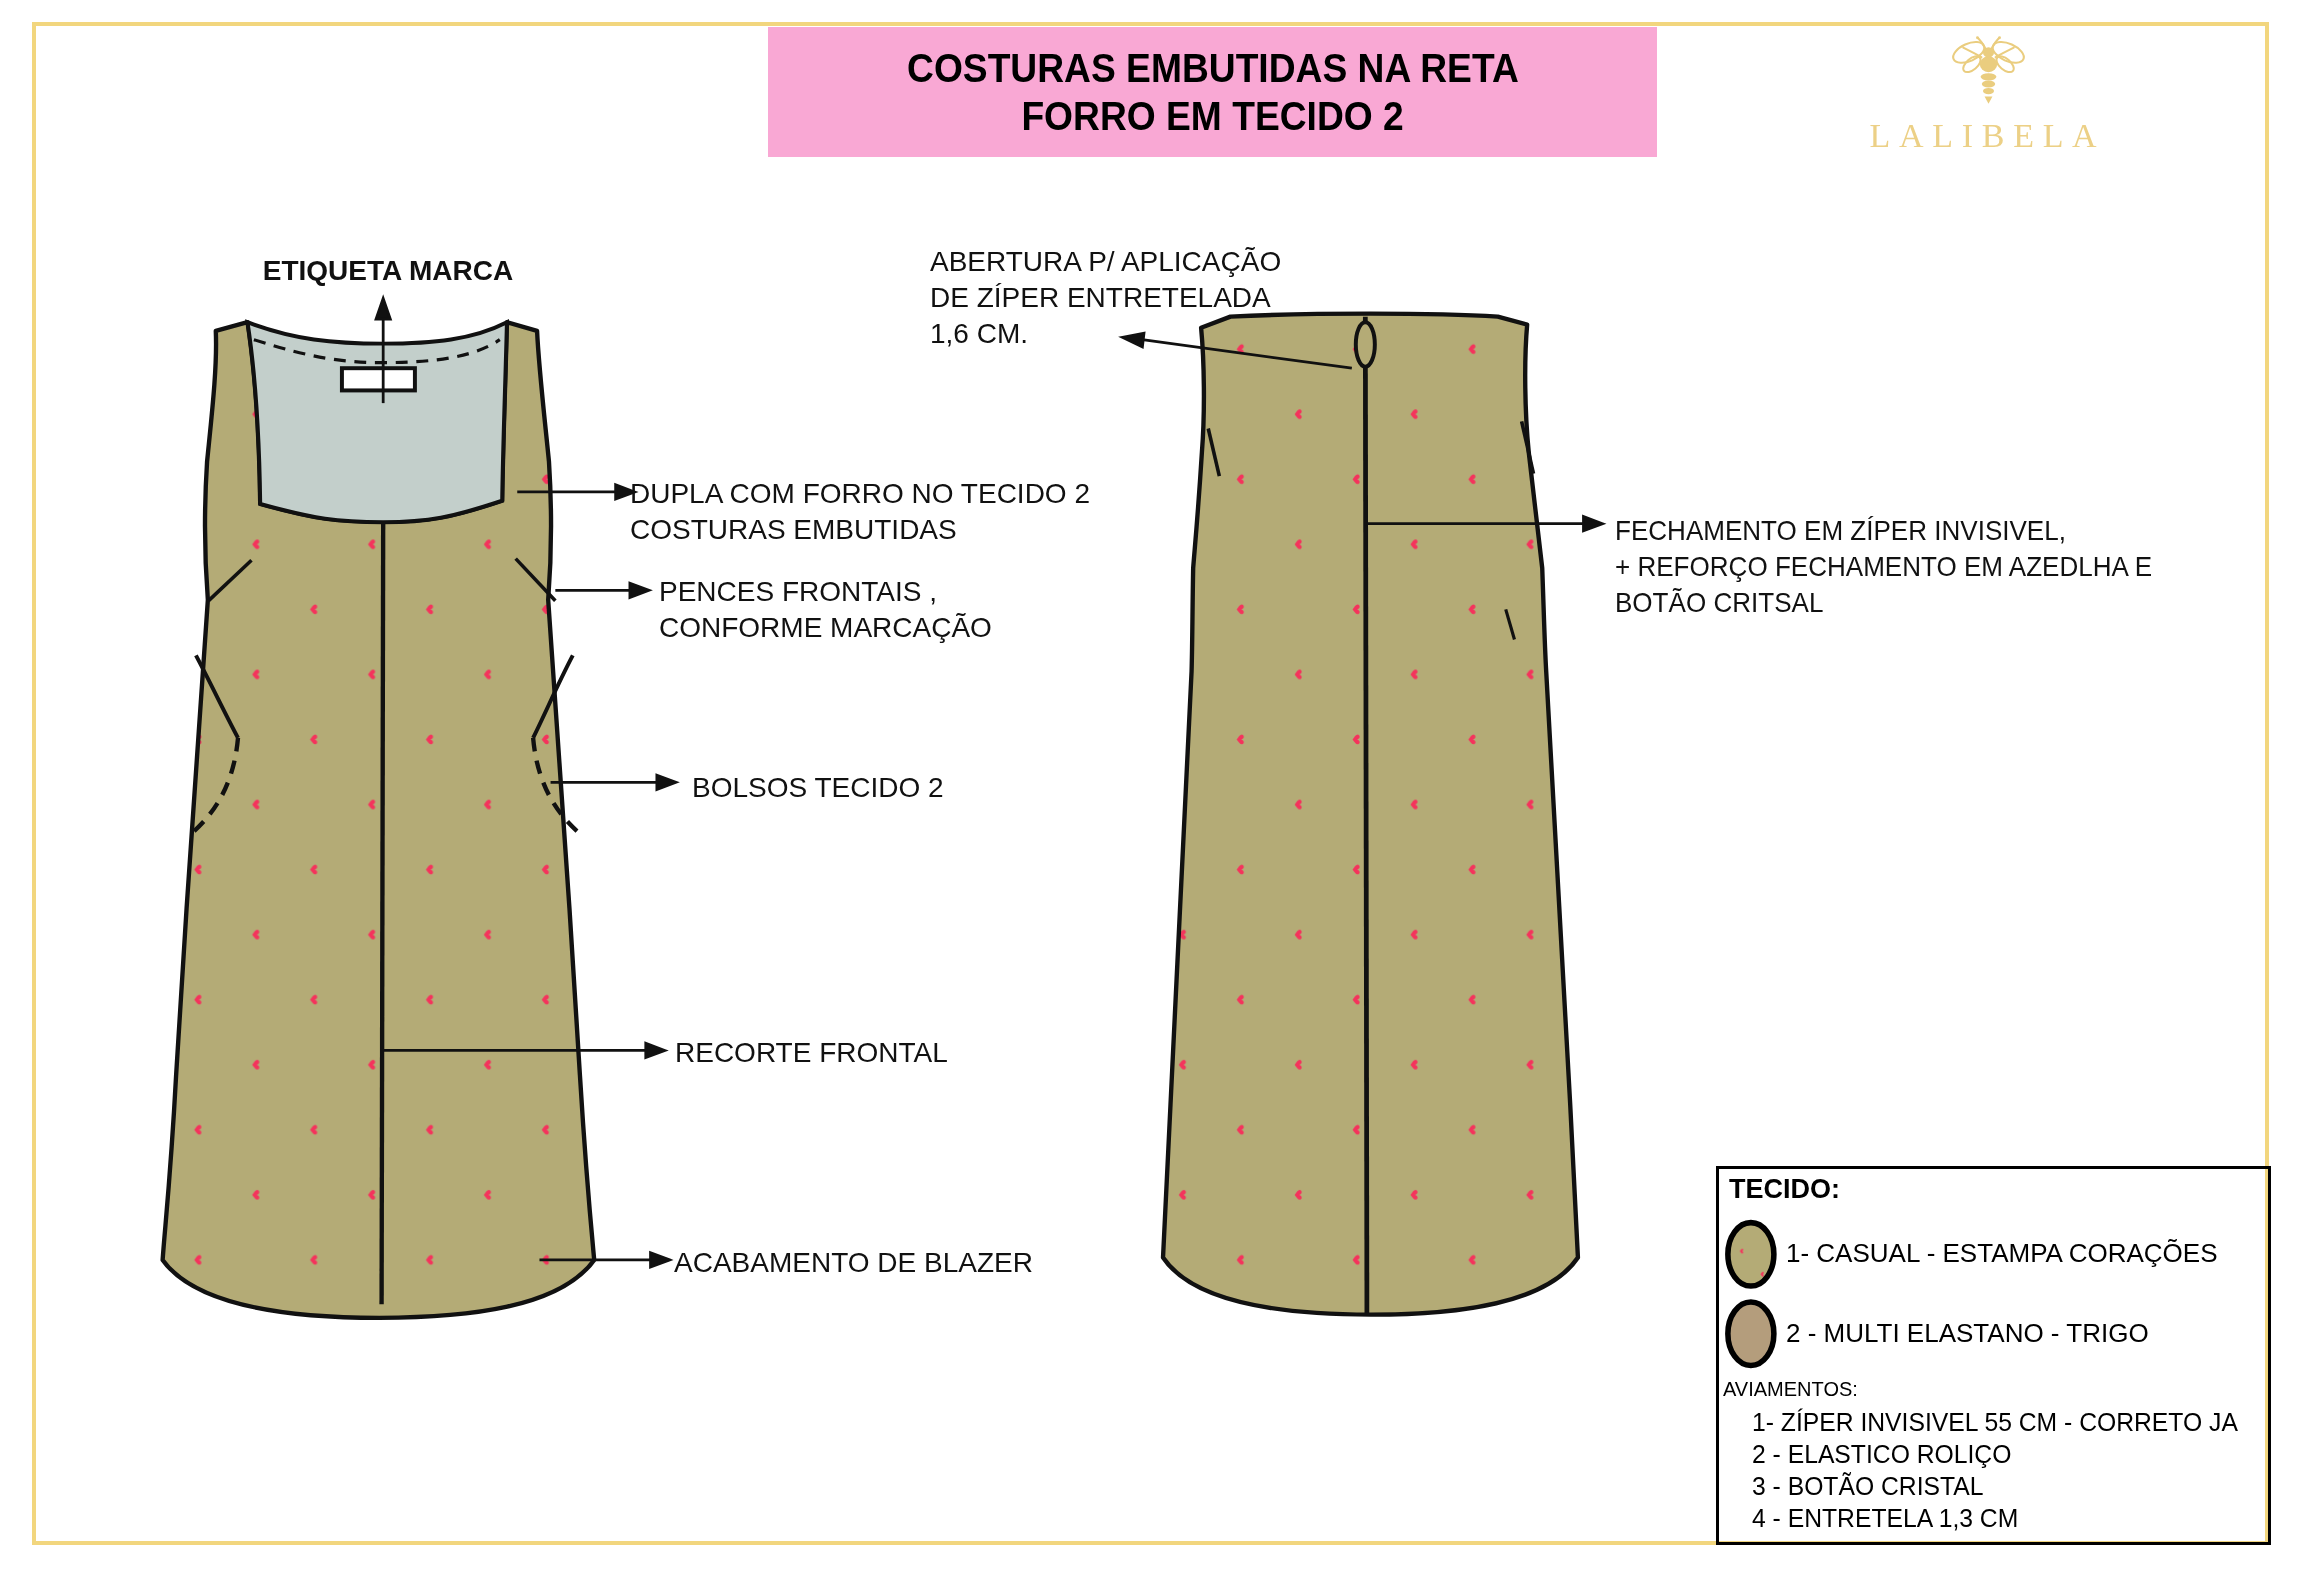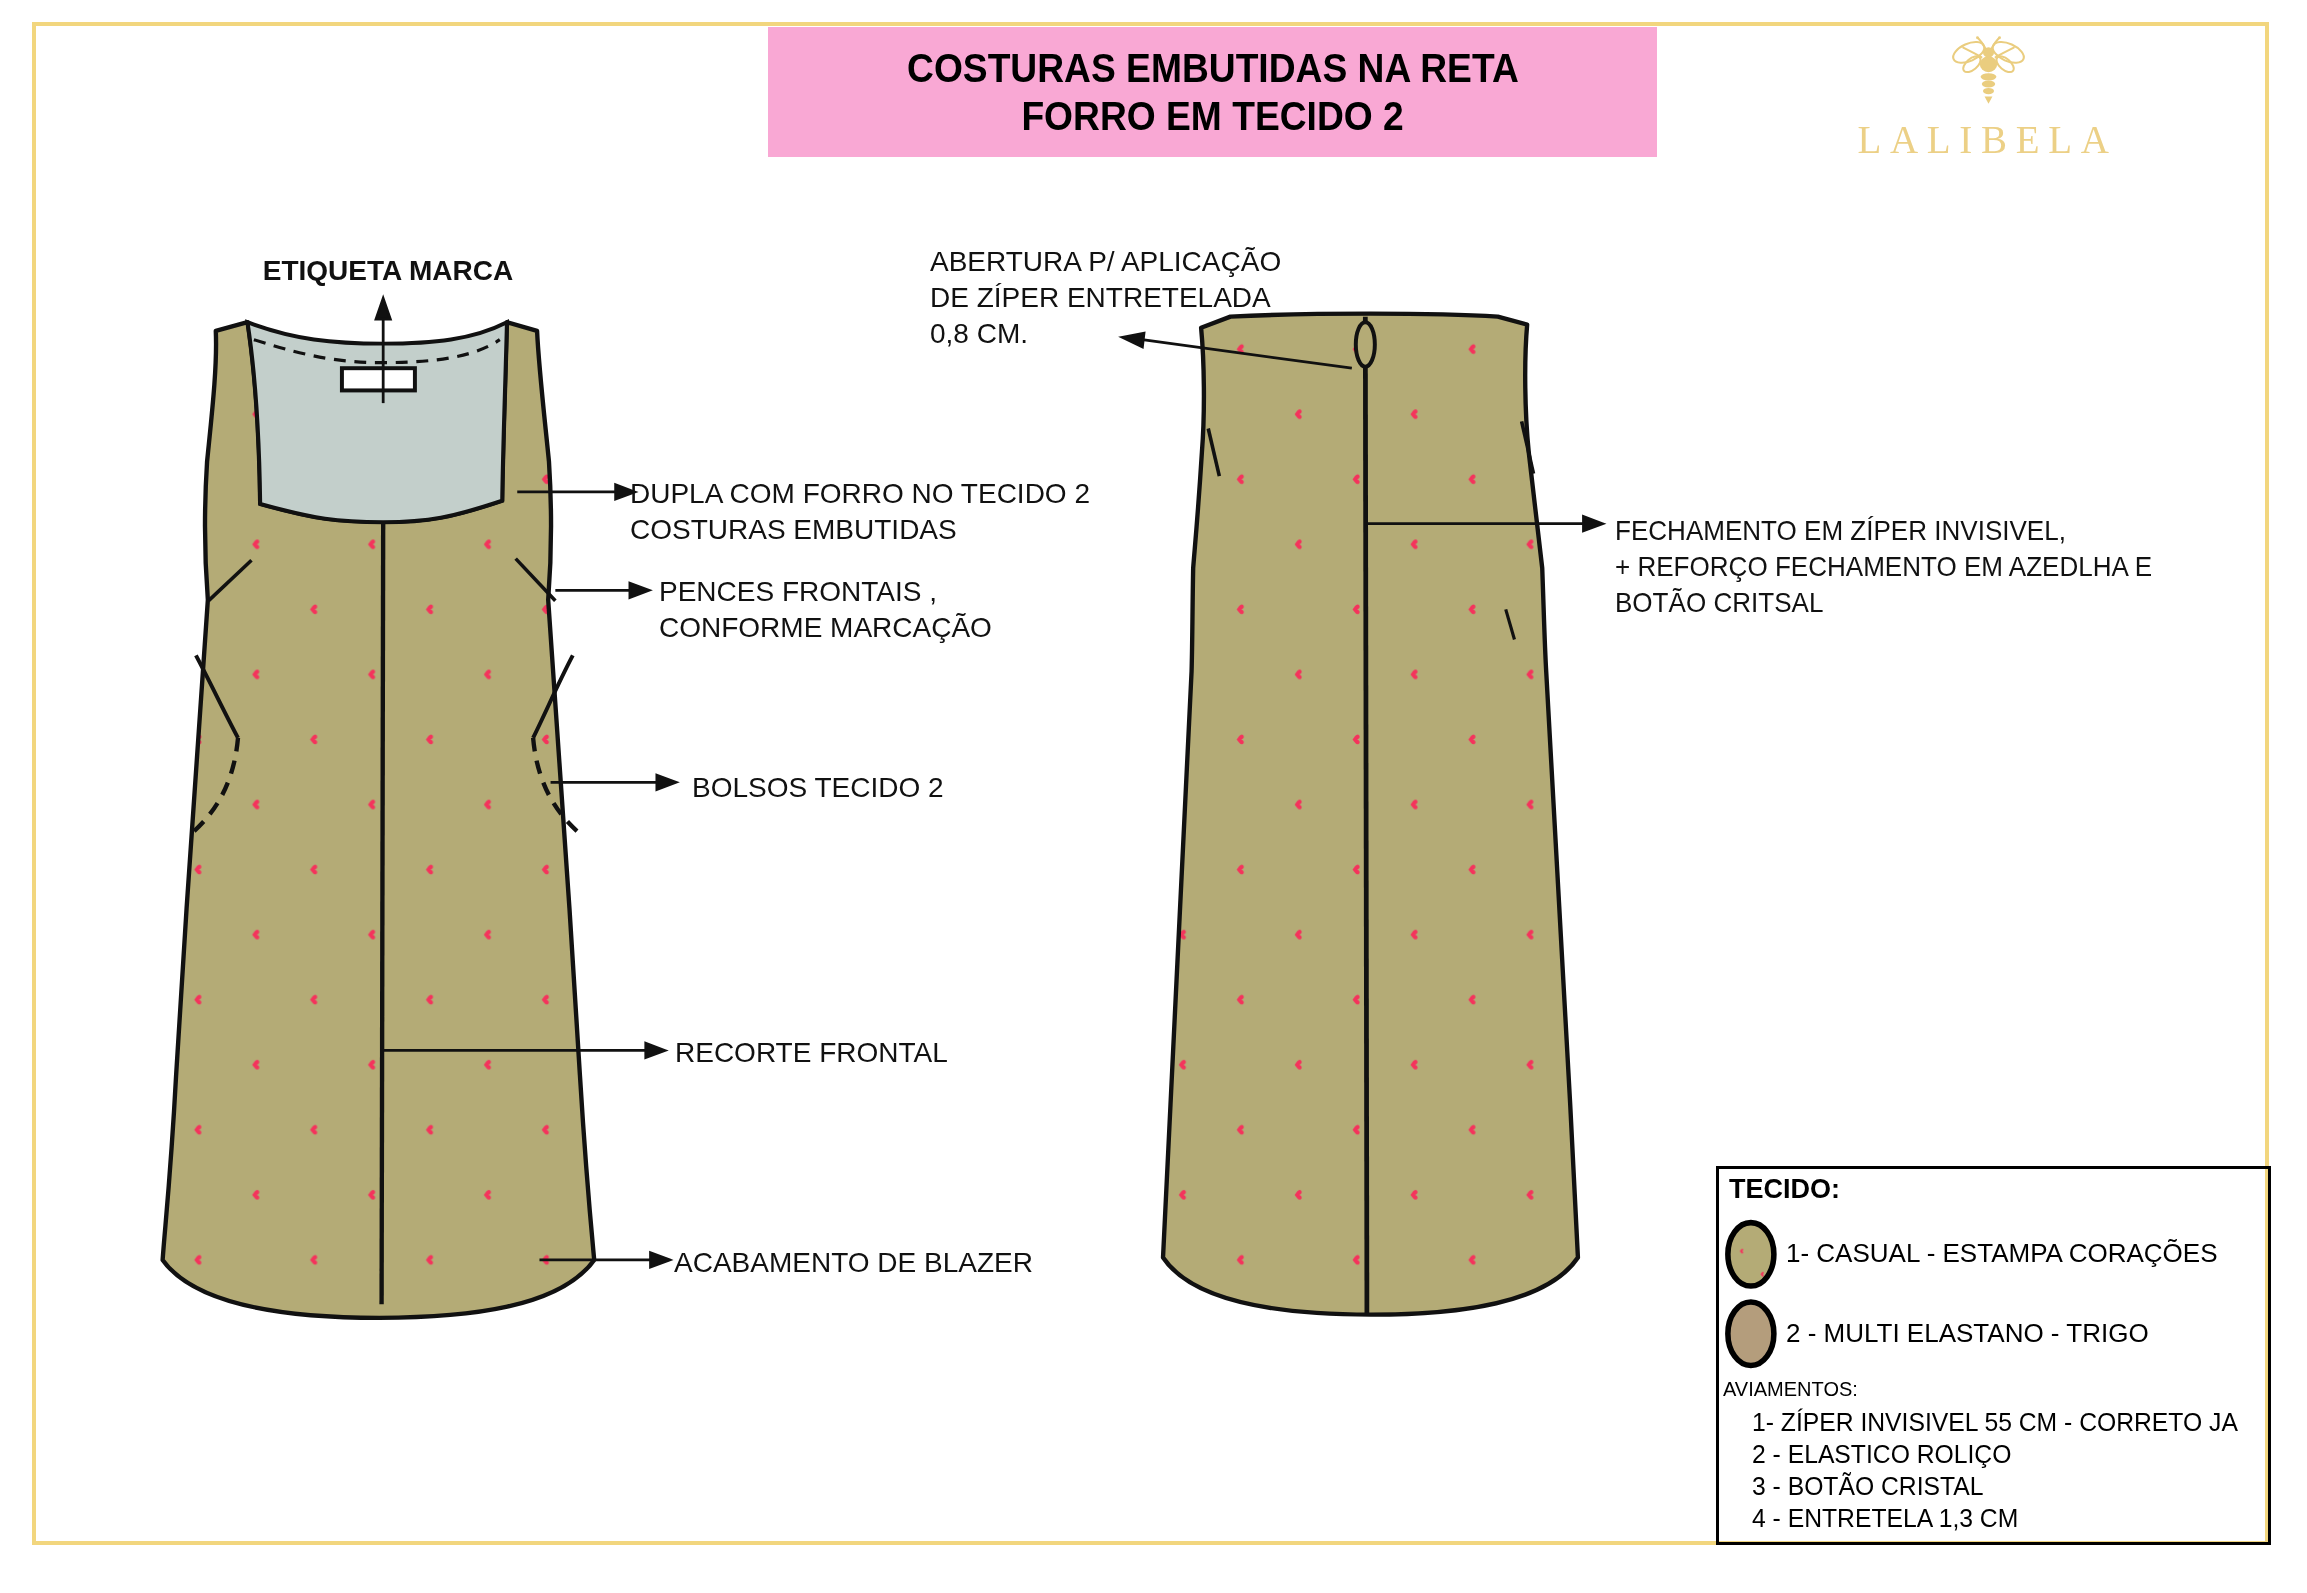--- a/index.html
+++ b/index.html
@@ -15,21 +15,21 @@
   #banner{
     left:768px;top:27px;width:889px;height:130px;background:#f9a8d4;
     display:flex;flex-direction:column;align-items:center;justify-content:center;
   }
   .banner-line{
     font-size:40px;font-weight:800;line-height:48px;letter-spacing:0px;
     transform:scaleX(0.93);transform-origin:center;white-space:nowrap;
   }
   #brand-name{
     left:1781px;top:117px;width:413px;text-align:center;
-    font-family:"Liberation Serif", serif;font-size:39px;color:#ecd086;
+    font-family:"Liberation Serif", serif;font-size:34px;color:#ecd086;
     letter-spacing:8.7px;white-space:nowrap;
   }
   #bee{left:1949px;top:35px;}
   .note{
     font-size:28px;line-height:36px;white-space:pre;color:#111;
   }
   .cond{transform:scaleX(0.93);transform-origin:left top;}
   #lbl-etiqueta{left:261px;top:253px;width:254px;text-align:center;white-space:nowrap;font-weight:bold;}
   #lbl-dupla{left:630px;top:476px;}
   #lbl-pences{left:659px;top:574px;}
@@ -198,21 +198,21 @@
 <div id="lbl-etiqueta" class="abs note">ETIQUETA MARCA</div>
 <div id="lbl-dupla" class="abs note">DUPLA COM FORRO NO TECIDO 2
 COSTURAS EMBUTIDAS</div>
 <div id="lbl-pences" class="abs note">PENCES FRONTAIS ,
 CONFORME MARCAÇÃO</div>
 <div id="lbl-bolsos" class="abs note">BOLSOS TECIDO 2</div>
 <div id="lbl-recorte" class="abs note">RECORTE FRONTAL</div>
 <div id="lbl-acabamento" class="abs note">ACABAMENTO DE BLAZER</div>
 <div id="lbl-abertura" class="abs note">ABERTURA P/ APLICAÇÃO
 DE ZÍPER ENTRETELADA
-0,8 CM.</div>
+1,6 CM.</div>
 <div id="lbl-fechamento" class="abs note cond">FECHAMENTO EM ZÍPER INVISIVEL,
 + REFORÇO FECHAMENTO EM AZEDLHA E
 BOTÃO CRITSAL</div>
 
 <div id="tecido-box" class="abs"></div>
 <div id="lbl-tecido" class="abs">TECIDO:</div>
 <div id="lbl-fabric1" class="abs fabric-label">1- CASUAL - ESTAMPA CORAÇÕES</div>
 <div id="lbl-fabric2" class="abs fabric-label">2 - MULTI ELASTANO - TRIGO</div>
 <div id="lbl-aviamentos" class="abs">AVIAMENTOS:</div>
 <div id="avia-1" class="abs avia-item">1- ZÍPER INVISIVEL 55 CM - CORRETO JA</div>

